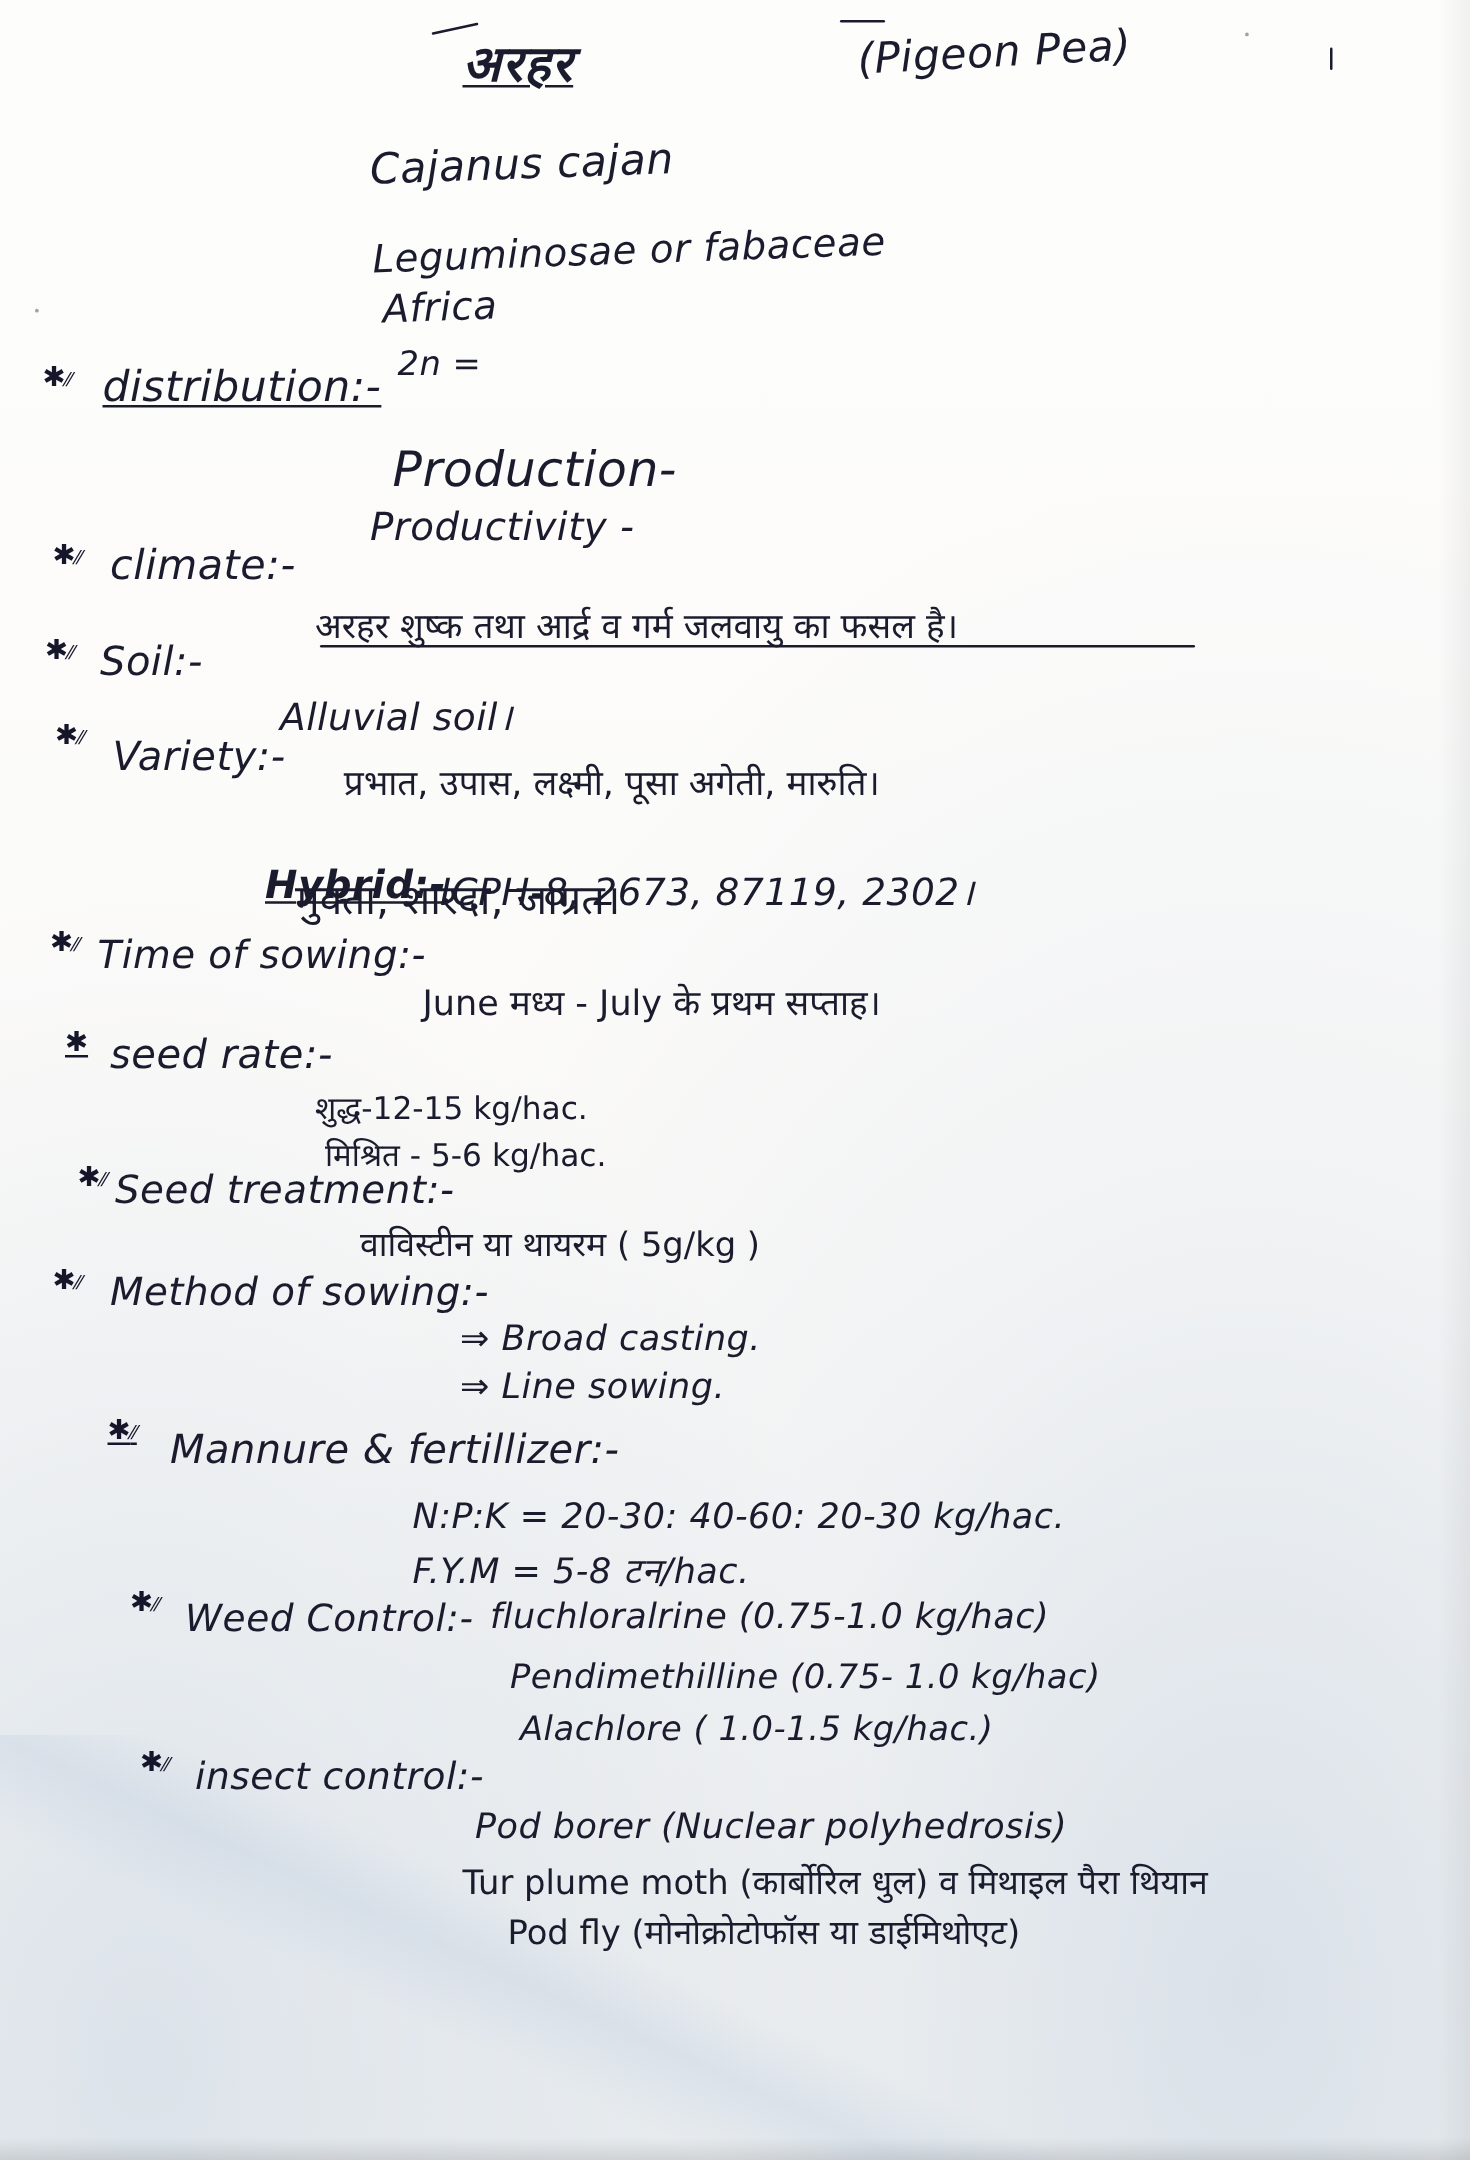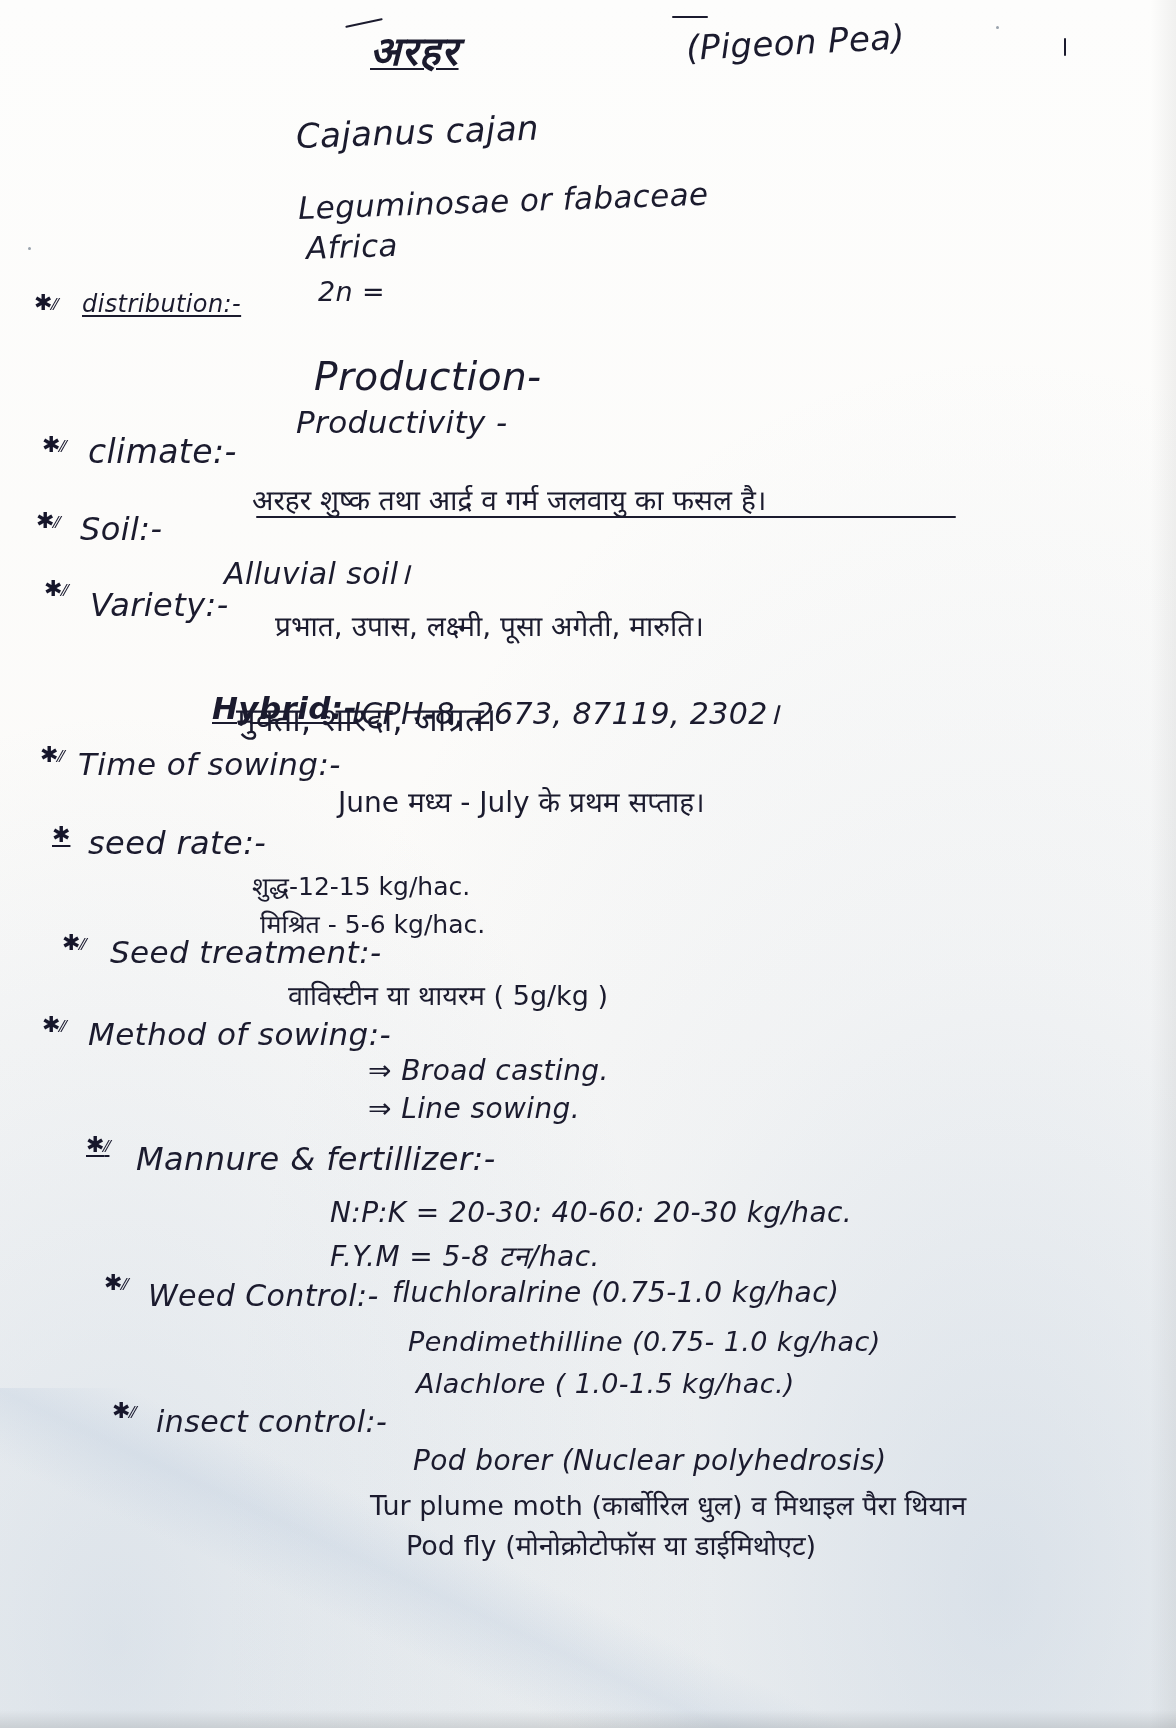--- a/index.html
+++ b/index.html
@@ -68,21 +68,21 @@
 
 <div class="note hand ul" style="left:370px;top:22px;font-size:40px;font-weight:600;letter-spacing:1px;">अरहर</div>
 <div class="note hand" style="left:686px;top:28px;font-size:34px;transform:rotate(-3deg);">(Pigeon Pea)</div>
 
 <div class="note hand" style="left:296px;top:116px;font-size:34px;transform:rotate(-2deg);">Cajanus cajan</div>
 <div class="note hand" style="left:298px;top:190px;font-size:31px;transform:rotate(-2deg);">Leguminosae or fabaceae</div>
 <div class="note hand" style="left:306px;top:230px;font-size:31px;transform:rotate(-2deg);">Africa</div>
 <div class="note hand" style="left:318px;top:276px;font-size:27px;">2n =</div>
 
 <div class="note star" style="left:34px;top:290px;">✱<span class="tiny">⁄⁄</span></div>
-<div class="note hand ul" style="left:82px;top:290px;font-size:24px;">distribution:-</div>
+<div class="note hand ul" style="left:82px;top:290px;font-size:34px;">distribution:-</div>
 <div class="note hand" style="left:314px;top:354px;font-size:39px;">Production-</div>
 <div class="note hand" style="left:296px;top:404px;font-size:31px;">Productivity -</div>
 
 <div class="note star" style="left:42px;top:432px;">✱<span class="tiny">⁄⁄</span></div>
 <div class="note hand" style="left:88px;top:432px;font-size:33px;">climate:-</div>
 <div class="note" style="left:252px;top:480px;font-size:28px;font-family:'DejaVu Sans',sans-serif;">अरहर शुष्क तथा आर्द्र व गर्म जलवायु का फसल है।</div>
 <div class="mark" style="left:256px;top:516px;width:700px;height:2px;"></div>
 
 <div class="note star" style="left:36px;top:508px;">✱<span class="tiny">⁄⁄</span></div>
 <div class="note hand" style="left:80px;top:510px;font-size:32px;">Soil:-</div>
@@ -98,36 +98,36 @@
 <div class="note star" style="left:40px;top:742px;">✱<span class="tiny">⁄⁄</span></div>
 <div class="note hand" style="left:78px;top:746px;font-size:31px;">Time of sowing:-</div>
 <div class="note" style="left:338px;top:782px;font-size:28px;">June मध्य - July के प्रथम सप्ताह।</div>
 
 <div class="note star ul" style="left:52px;top:822px;">✱</div>
 <div class="note hand" style="left:88px;top:824px;font-size:32px;">seed rate:-</div>
 <div class="note" style="left:252px;top:868px;font-size:25px;">शुद्ध-12-15 kg/hac.</div>
 <div class="note" style="left:260px;top:906px;font-size:25px;">मिश्रित - 5-6 kg/hac.</div>
 
 <div class="note star" style="left:62px;top:930px;">✱<span class="tiny">⁄⁄</span></div>
-<div class="note hand" style="left:110px;top:934px;font-size:31px;">Seed treatment:-</div>
+<div class="note hand" style="left:92px;top:934px;font-size:31px;">Seed treatment:-</div>
 <div class="note" style="left:288px;top:976px;font-size:27px;">वाविस्टीन या थायरम ( 5g/kg )</div>
 
 <div class="note star" style="left:42px;top:1012px;">✱<span class="tiny">⁄⁄</span></div>
 <div class="note hand" style="left:88px;top:1016px;font-size:31px;">Method of sowing:-</div>
 <div class="note hand" style="left:368px;top:1054px;font-size:28px;">⇒ Broad casting.</div>
 <div class="note hand" style="left:368px;top:1092px;font-size:28px;">⇒ Line sowing.</div>
 
 <div class="note star ul" style="left:86px;top:1132px;">✱<span class="tiny">⁄⁄</span></div>
 <div class="note hand" style="left:136px;top:1140px;font-size:32px;">Mannure &amp; fertillizer:-</div>
 <div class="note hand" style="left:330px;top:1196px;font-size:28px;">N:P:K = 20-30: 40-60: 20-30 kg/hac.</div>
 <div class="note hand" style="left:330px;top:1236px;font-size:28px;">F.Y.M = 5-8 टन/hac.</div>
 
 <div class="note star" style="left:104px;top:1270px;">✱<span class="tiny">⁄⁄</span></div>
 <div class="note hand" style="left:148px;top:1278px;font-size:30px;">Weed Control:-</div>
 <div class="note hand" style="left:392px;top:1276px;font-size:28px;">fluchloralrine (0.75-1.0 kg/hac)</div>
 <div class="note hand" style="left:408px;top:1326px;font-size:27px;">Pendimethilline (0.75- 1.0 kg/hac)</div>
 <div class="note hand" style="left:416px;top:1368px;font-size:27px;">Alachlore ( 1.0-1.5 kg/hac.)</div>
 
 <div class="note star" style="left:112px;top:1398px;">✱<span class="tiny">⁄⁄</span></div>
 <div class="note hand" style="left:156px;top:1404px;font-size:30px;">insect control:-</div>
-<div class="note hand" style="left:380px;top:1444px;font-size:28px;margin-left:33px;">Pod borer (Nuclear polyhedrosis)</div>
+<div class="note hand" style="left:380px;top:1444px;font-size:28px;">Pod borer (Nuclear polyhedrosis)</div>
 <div class="note" style="left:370px;top:1486px;font-size:27px;">Tur plume moth (कार्बोरिल धुल) व मिथाइल पैरा थियान</div>
 <div class="note" style="left:382px;top:1526px;font-size:27px;margin-left:24px;">Pod fly (मोनोक्रोटोफॉस या डाईमिथोएट)</div>
 
 </body></html>

